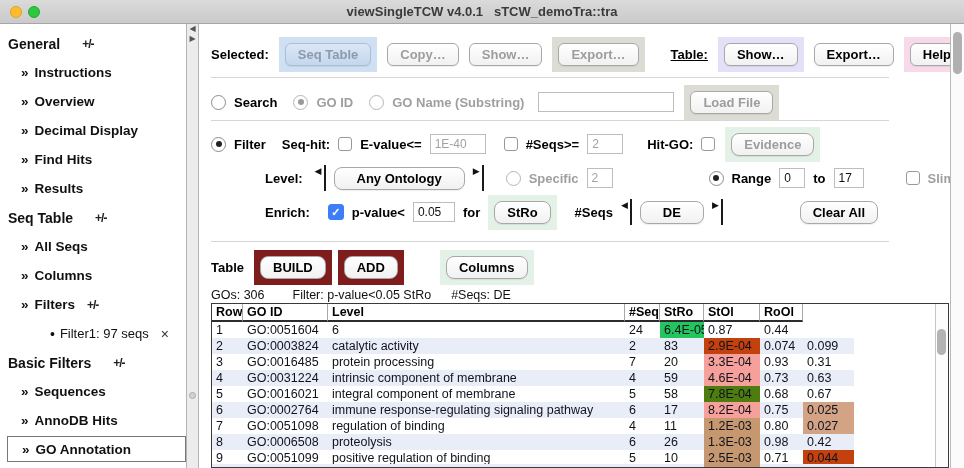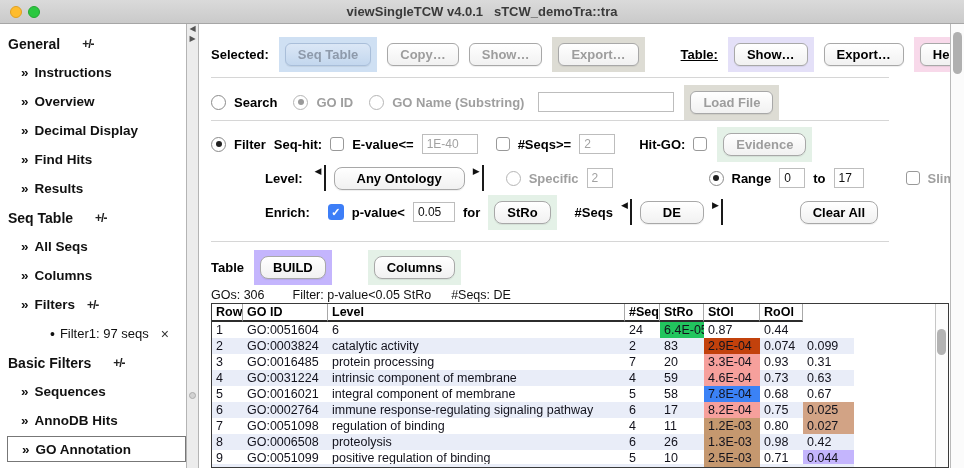--- a/index.html
+++ b/index.html
@@ -39,42 +39,42 @@
                  padding-left:14px; padding-right:12px; width:auto; }
 
   
   .hrow { position:absolute; left:12px; display:flex; align-items:center; gap:8px; height:30px; }
   .sep { position:absolute; left:12px; width:678px; border-top:1px solid #d6d6d6; }
   .lb { font-weight:bold; font-size:13px; color:#000; white-space:nowrap; }
   .lb.dis { color:#9f9f9f; }
   .halo { padding:6px; display:inline-flex; }
   .halo-blue { background:#cfe0f3; } .halo-gray { background:#dddcd4; }
   .halo-lav  { background:#e4e0f8; } .halo-pink { background:#f8d9ea; }
-  .halo-mint { background:#e4f1e7; } .halo-tan  { background:#c4b5fd;align-items:center; }
+  .halo-mint { background:#e4f1e7; } .halo-tan  { background:#7f1d1d;align-items:center; }
   .btn { background:linear-gradient(#ffffff,#f1f1f1); border:1px solid #a8a8a8; border-radius:6px;
          padding:3px 12px; font-weight:bold; font-size:13px; color:#000; font-family:inherit; white-space:nowrap;
          box-shadow:0 1px 1px rgba(0,0,0,0.07); cursor:pointer; }
   .btn.dis { color:#9d9d9d; }
   .btn.rnd { border-radius:8px; }
   .btn-seqtable { background:linear-gradient(#dbe7f6,#c3d7ee); border-color:#a9bed9; color:#8e9aab; }
   .radio { width:15px; height:15px; border:1.5px solid #8b8b8b; border-radius:50%; background:#fff;
            display:inline-flex; align-items:center; justify-content:center; flex:none; cursor:pointer; }
   .radio.sel::after { content:""; width:6px; height:6px; border-radius:50%; background:#222; }
   .radio.dis { border-color:#b5b5b5; }
   .radio.dis.sel::after { background:#9a9a9a; }
   .cb { width:14px; height:14px; border:1.5px solid #999; border-radius:3px; background:#fff; flex:none; cursor:pointer; }
   .cb-checked { width:16px; height:16px; border-radius:3.5px; background:#3d7ef7; color:#fff; font-size:11px;
                 font-weight:bold; display:inline-flex; align-items:center; justify-content:center; flex:none; cursor:pointer; }
   .ti { border:1px solid #bdbdbd; height:20px; font-size:12px; padding:0 4px; font-family:inherit; color:#111; background:#fff; }
   .ti.gray { color:#a2a2a2; }
   .spin-arrow { font-size:9px; color:#111; align-self:flex-start; margin-top:3px; cursor:pointer; }
   .spinbar { width:2px; height:26px; background:#1a1a1a; flex:none; }
 
   .r-toolbar { top:10px; right:0; height:40px; gap:10px; }
-  .ml26 { margin-left:26px;text-decoration:underline; }
+  .ml26 { margin-left:16px;text-decoration:underline; }
   .help-halo { margin-left:auto; margin-right:-4px; }
   .sep1 { top:53px; } .sep2 { top:96px; } .sep3 { top:217px; }
   .r-search { top:63px; }
   .r-filter { top:105px; }
   .r-level  { top:139px; left:66px; right:0; }
   .r-enrich { top:173px; left:66px; right:0; }
   .r-table  { top:225px; height:36px; }
   .r-status { top:262px; font-size:12.5px; color:#111; height:18px; gap:0; }
   .st-gap1 { margin-left:28px; } .st-gap2 { margin-left:20px; }
   .g-specific { margin-left:14px; } .g-range { margin-left:88px; }
@@ -216,21 +216,21 @@
       <span class="halo halo-gray" style="margin-left:2px">
         <button class="btn dis">Load File</button>
       </span>
     </div>
 
     <div class="sep sep2"></div>
 
     <div class="hrow r-filter">
       <span class="radio sel"></span>
       <span class="lb">Filter</span>
-      <span class="lb" style="">Seq-hit:</span>
+      <span class="lb" style="margin-left:8px">Seq-hit:</span>
       <span class="cb"></span>
       <span class="lb">E-value&lt;=</span>
       <input class="ti gray" style="width: 56px;" value="1E-40">
       <span class="cb" style="margin-left:10px"></span>
       <span class="lb">#Seqs&gt;=</span>
       <input class="ti gray" style="width: 36px;" value="2">
       <span class="lb" style="margin-left:16px">Hit-GO:</span>
       <span class="cb"></span>
       <span class="halo halo-mint" style="margin-left:2px">
         <button class="btn dis rnd">Evidence</button>
@@ -275,20 +275,23 @@
       <span class="spinbar" style="margin-left:-6px"></span>
       <button class="btn rnd clear-all">Clear All</button>
     </div>
 
     <div class="sep sep3"></div>
 
     <div class="hrow r-table">
       <span class="lb">Table</span>
       <span class="halo halo-tan" style="margin-left:2px">
         <button class="btn rnd">BUILD</button>
+      </span>
+      <span class="halo halo-tan" style="margin-left:-2px">
+        <button class="btn rnd">ADD</button>
       </span>
       <span class="halo halo-mint" style="margin-left:28px">
         <button class="btn rnd">Columns</button>
       </span>
     </div>
 
     <div class="hrow r-status">
       <span>GOs: 306</span>
       <span class="st-gap1">Filter: p-value&lt;0.05 StRo</span>
       <span class="st-gap2">#Seqs: DE</span>
@@ -348,21 +351,21 @@
             <div class="tc">0.73</div>
             <div class="tc">0.63</div>
             <div class="tc cf"></div>
           </div>
           <div class="trow">
             <div class="tc">5</div>
             <div class="tc">GO:0016021</div>
             <div class="tc">integral component of membrane</div>
             <div class="tc">5</div>
             <div class="tc">58</div>
-            <div class="tc" style="background: #3b82f6;">7.8E-04</div>
+            <div class="tc" style="background: #4d7c0f;">7.8E-04</div>
             <div class="tc">0.68</div>
             <div class="tc">0.67</div>
             <div class="tc cf"></div>
           </div>
           <div class="trow stripe">
             <div class="tc">6</div>
             <div class="tc">GO:0002764</div>
             <div class="tc">immune response-regulating signaling pathway</div>
             <div class="tc">6</div>
             <div class="tc">17</div>
@@ -394,21 +397,21 @@
             <div class="tc cf"></div>
           </div>
           <div class="trow">
             <div class="tc">9</div>
             <div class="tc">GO:0051099</div>
             <div class="tc">positive regulation of binding</div>
             <div class="tc">5</div>
             <div class="tc">10</div>
             <div class="tc" style="background: rgb(197, 152, 111);">2.5E-03</div>
             <div class="tc">0.71</div>
-            <div class="tc" style="background: #c4b5fd;">0.044</div>
+            <div class="tc" style="background: #c2410c;">0.044</div>
             <div class="tc cf"></div>
           </div>
         </div>
       <div class="sliver"></div>
       <div class="sliver-stro"></div>
       <div class="gtscroll">
         <div class="gtthumb"></div>
       </div>
     </div>
 

